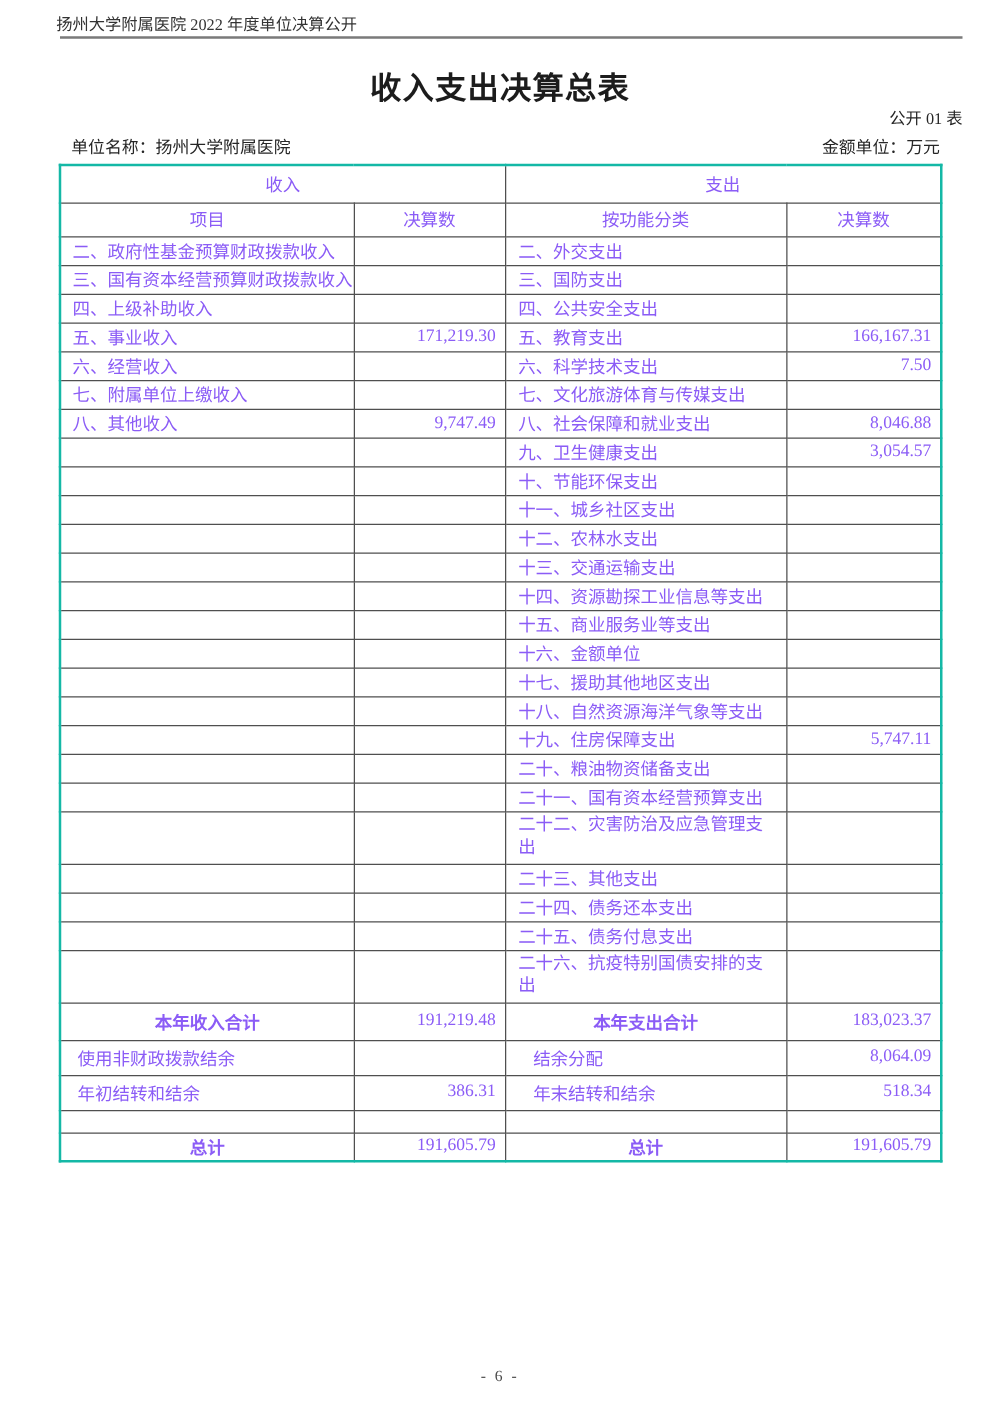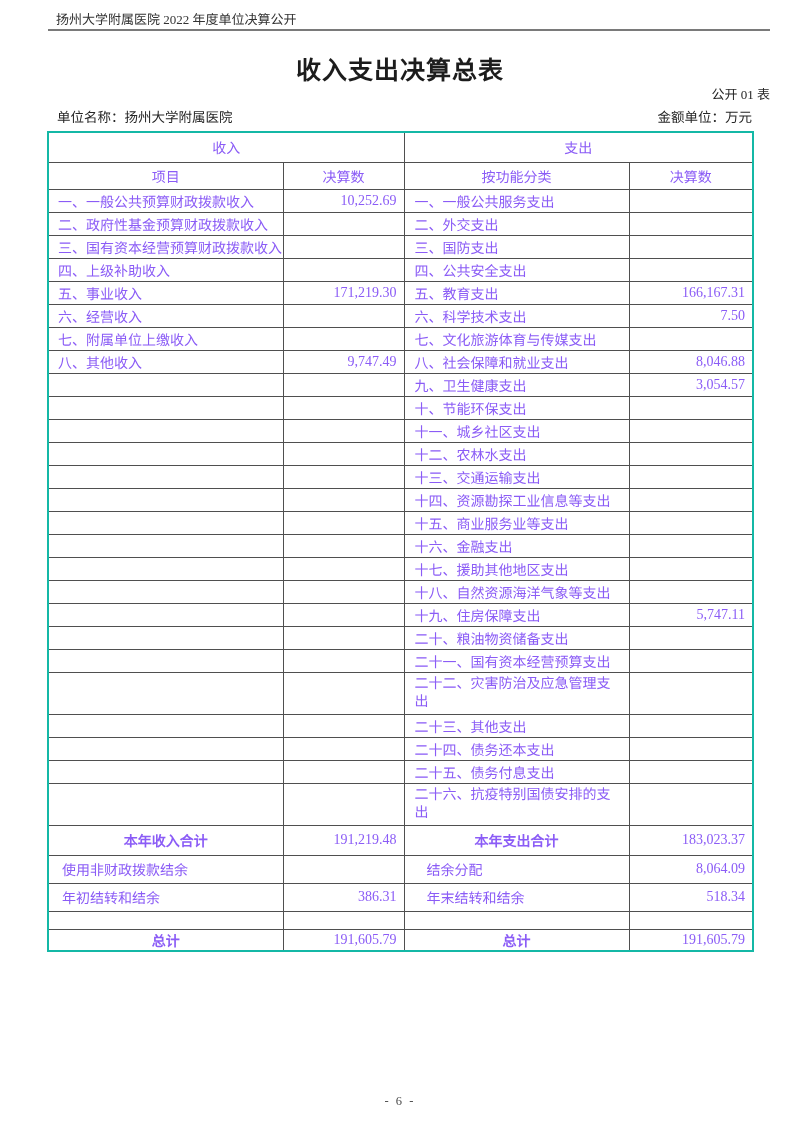--- a/index.html
+++ b/index.html
@@ -6,21 +6,21 @@
   html, body { background: #ffffff; }
   body { font-family: "Liberation Serif", "DejaVu Serif", serif; color: #262626; }
   .page {
     position: relative;
     width: 800px; height: 1131px;
     margin: 0 auto;
     background: #ffffff;
     overflow: hidden;
   }
   .doc-header {
-    position: absolute; left: 56px; top: 9px;
+    position: absolute; left: 45px; top: 9px;
     font-size: 13px; color: #333;
     white-space: nowrap;
   }
   .header-rule {
     position: absolute; left: 48px; top: 29px;
     width: 722px; height: 0;
     border: none; border-top: 2px solid #7a7a7a;
   }
   .title {
     position: absolute; left: 0; top: 50px; width: 100%;
@@ -109,26 +109,20 @@
       </tr>
       <tr class="h2">
         <td>项目</td>
         <td>决算数</td>
         <td>按功能分类</td>
         <td>决算数</td>
       </tr>
     </thead>
     <tbody>
         <tr>
-          <td class="item i-item">一、一般公共预算财政拨款收入</td>
-          <td class="amt">10,252.69</td>
-          <td class="item e-item">一、一般公共服务支出</td>
-          <td class="amt"></td>
-        </tr>
-        <tr>
           <td class="item i-item">二、政府性基金预算财政拨款收入</td>
           <td class="amt"></td>
           <td class="item e-item">二、外交支出</td>
           <td class="amt"></td>
         </tr>
         <tr>
           <td class="item i-item">三、国有资本经营预算财政拨款收入</td>
           <td class="amt"></td>
           <td class="item e-item">三、国防支出</td>
           <td class="amt"></td>
@@ -201,21 +195,21 @@
         </tr>
         <tr>
           <td class="item i-item"></td>
           <td class="amt"></td>
           <td class="item e-item">十五、商业服务业等支出</td>
           <td class="amt"></td>
         </tr>
         <tr>
           <td class="item i-item"></td>
           <td class="amt"></td>
-          <td class="item e-item">十六、金融支出</td>
+          <td class="item e-item">十六、金额单位</td>
           <td class="amt"></td>
         </tr>
         <tr>
           <td class="item i-item"></td>
           <td class="amt"></td>
           <td class="item e-item">十七、援助其他地区支出</td>
           <td class="amt"></td>
         </tr>
         <tr>
           <td class="item i-item"></td>

